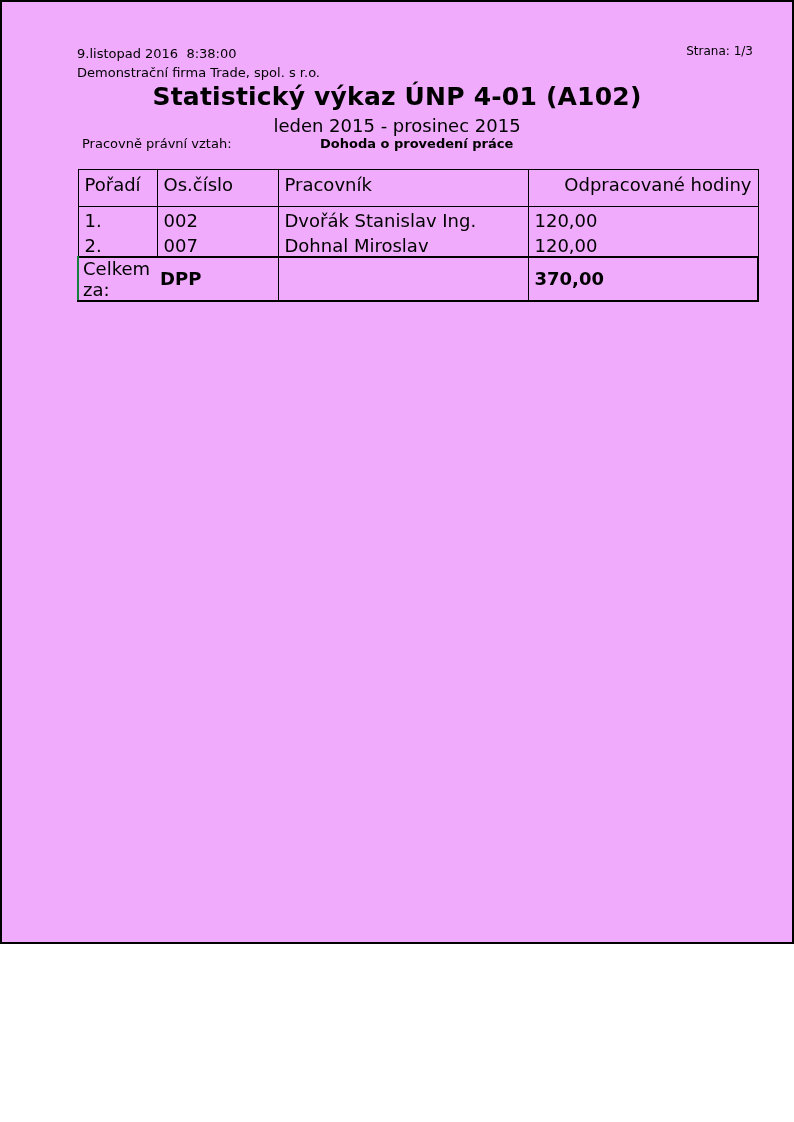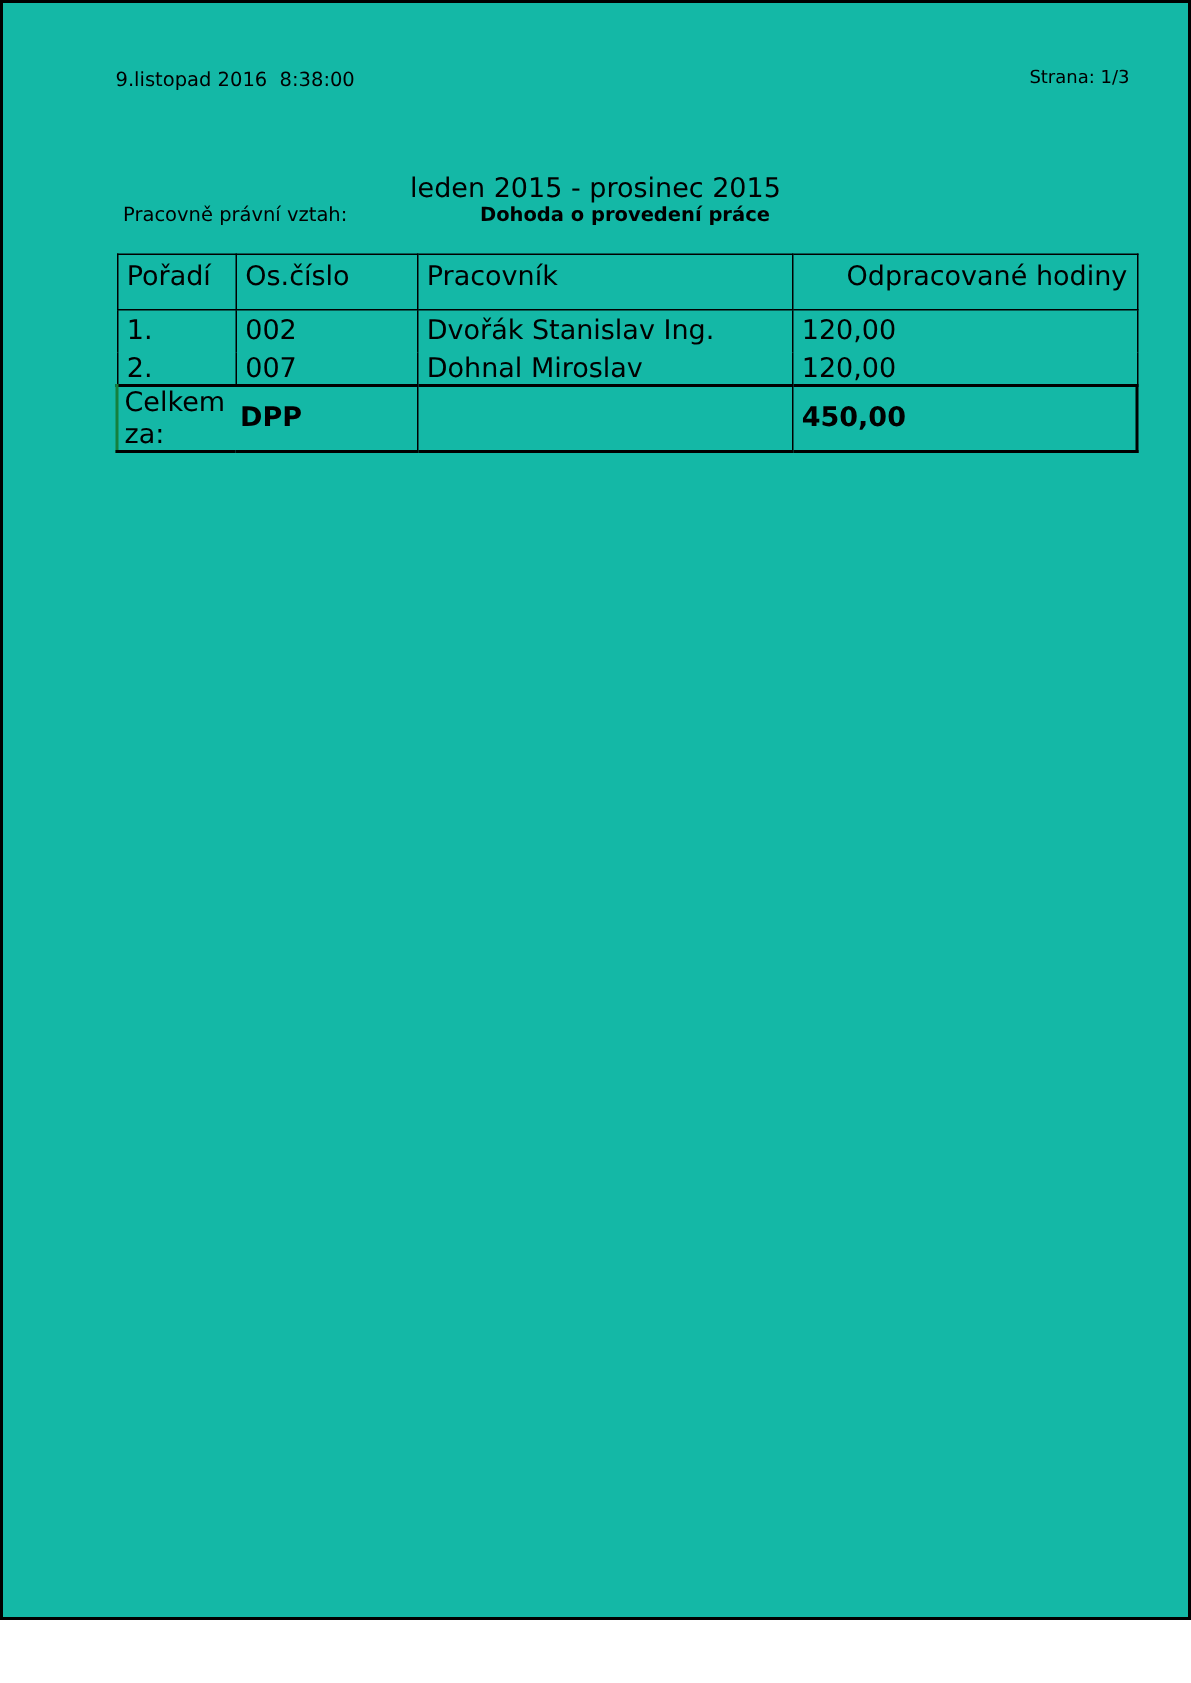--- a/index.html
+++ b/index.html
@@ -4,22 +4,22 @@
 <style>
   * { margin: 0; padding: 0; box-sizing: border-box; }
   html, body { background: #ffffff; }
   body {
     font-family: "DejaVu Sans", "Liberation Sans", sans-serif;
     color: #000000;
   }
   .page {
     position: relative;
     width: 794px;
-    height: 1080px;
-    background: #14b8a6;
+    height: 944px;
+    background: #f0abfc;
     border: 2px solid #000000;
     overflow: hidden;
   }
   .hdr-left {
     position: absolute;
     left: 75px;
     top: 42px;
     font-size: 13px;
     line-height: 19px;
   }
@@ -108,24 +108,26 @@
   tfoot td.total-empty { border-right: 1px solid #000; }
   tfoot td.total-hours { font-weight: bold; border-right: 2px solid #000; }
 </style>
 </head>
 <body>
 
 <div class="page">
 
   <div class="hdr-left">
     <div class="datetime">9.listopad 2016  8:38:00</div>
+    <div class="company">Demonstrační firma Trade, spol. s r.o.</div>
   </div>
 
   <div class="hdr-right">Strana: 1/3</div>
 
+  <div class="title">Statistický výkaz ÚNP 4-01 (A102)</div>
   <div class="subtitle">leden 2015 - prosinec 2015</div>
 
   <div class="relation-label">Pracovně právní vztah:</div>
   <div class="relation-value">Dohoda o provedení práce</div>
 
   <table class="report-table">
     <colgroup>
       <col class="c1">
         <col class="c2">
         <col class="c3">
@@ -151,18 +153,18 @@
         <td>007</td>
         <td>Dohnal Miroslav</td>
         <td class="num">120,00</td>
       </tr>
     </tbody>
     <tfoot>
       <tr>
         <td class="total-label">Celkem za:</td>
         <td class="total-group">DPP</td>
         <td class="total-empty"></td>
-        <td class="num total-hours">450,00</td>
+        <td class="num total-hours">370,00</td>
       </tr>
     </tfoot>
   </table>
 
 </div>
 
 </body></html>

